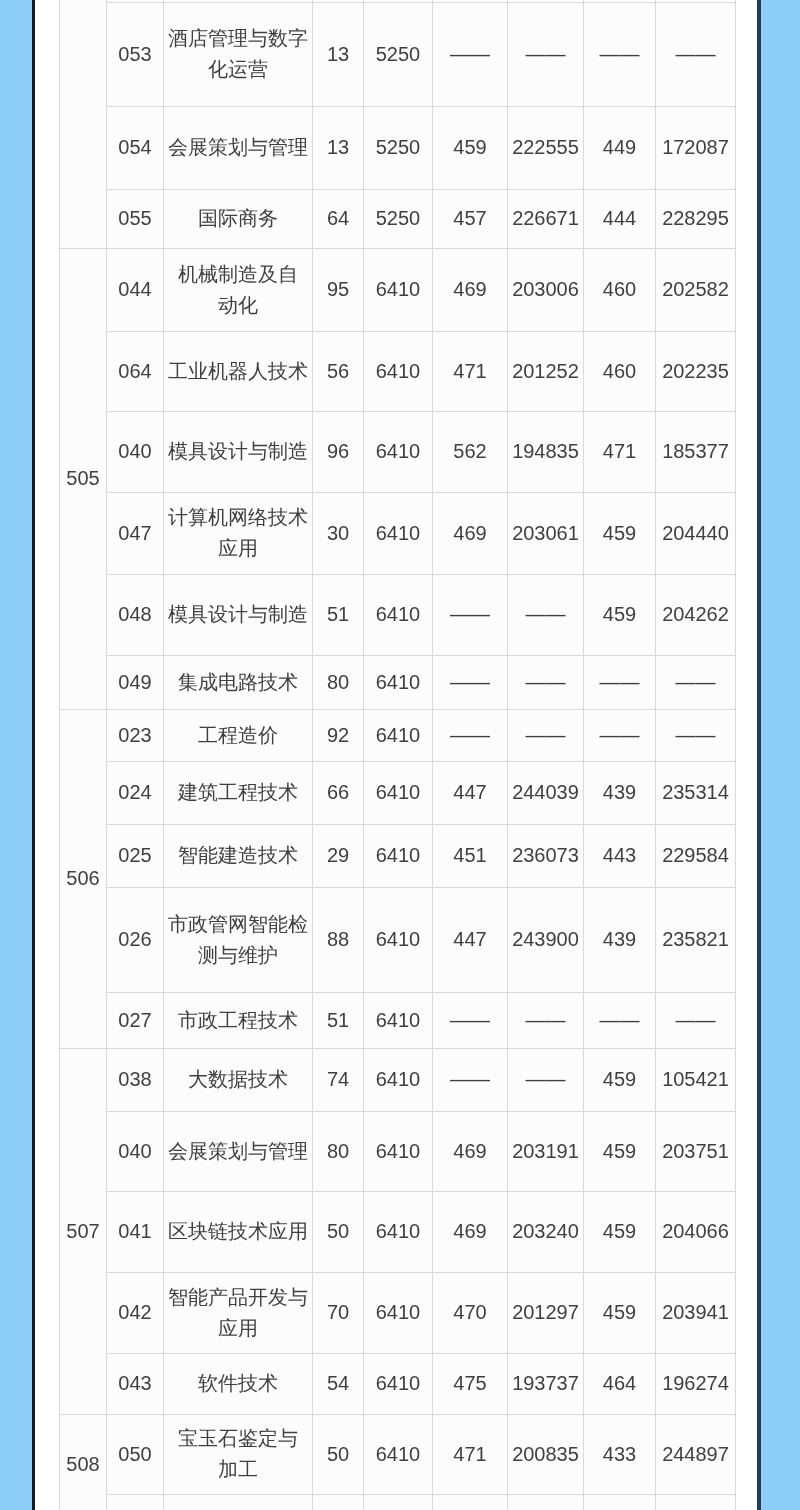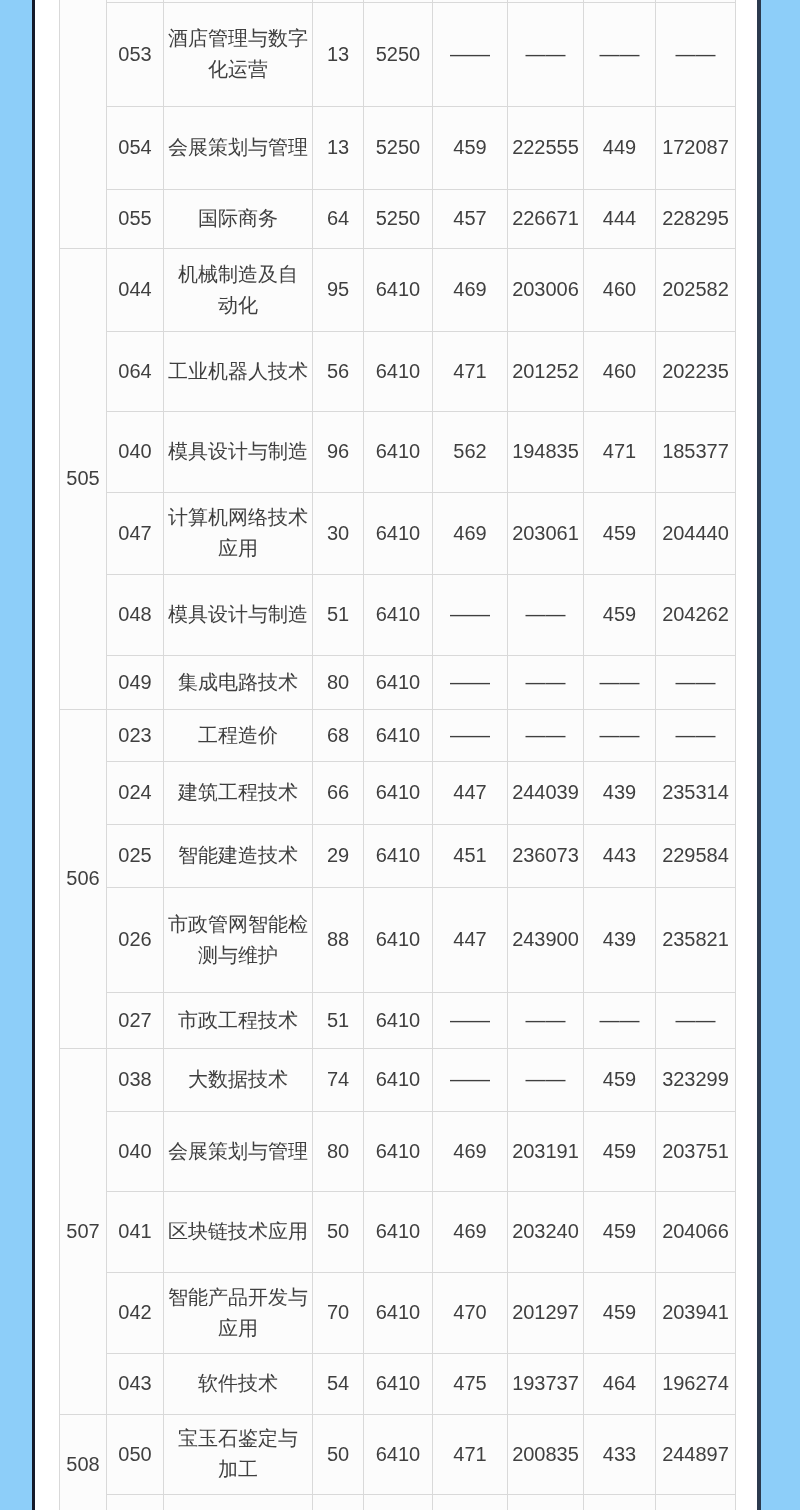--- a/index.html
+++ b/index.html
@@ -187,21 +187,21 @@
       <td>——</td>
       <td>——</td>
       <td>——</td>
       <td>——</td>
     </tr>
 
     <tr style="height:52px">
       <td class="group" rowspan="5">506</td>
       <td>023</td>
       <td class="name">工程造价</td>
-      <td>68</td>
+      <td>92</td>
       <td>6410</td>
       <td>——</td>
       <td>——</td>
       <td>——</td>
       <td>——</td>
     </tr>
     <tr style="height:63px">
       <td>024</td>
       <td class="name">建筑工程技术</td>
       <td>66</td>
@@ -245,21 +245,21 @@
 
     <tr style="height:63px">
       <td class="group" rowspan="5">507</td>
       <td>038</td>
       <td class="name">大数据技术</td>
       <td>74</td>
       <td>6410</td>
       <td>——</td>
       <td>——</td>
       <td>459</td>
-      <td>323299</td>
+      <td>105421</td>
     </tr>
     <tr style="height:80px">
       <td>040</td>
       <td class="name">会展策划与管理</td>
       <td>80</td>
       <td>6410</td>
       <td>469</td>
       <td>203191</td>
       <td>459</td>
       <td>203751</td>

